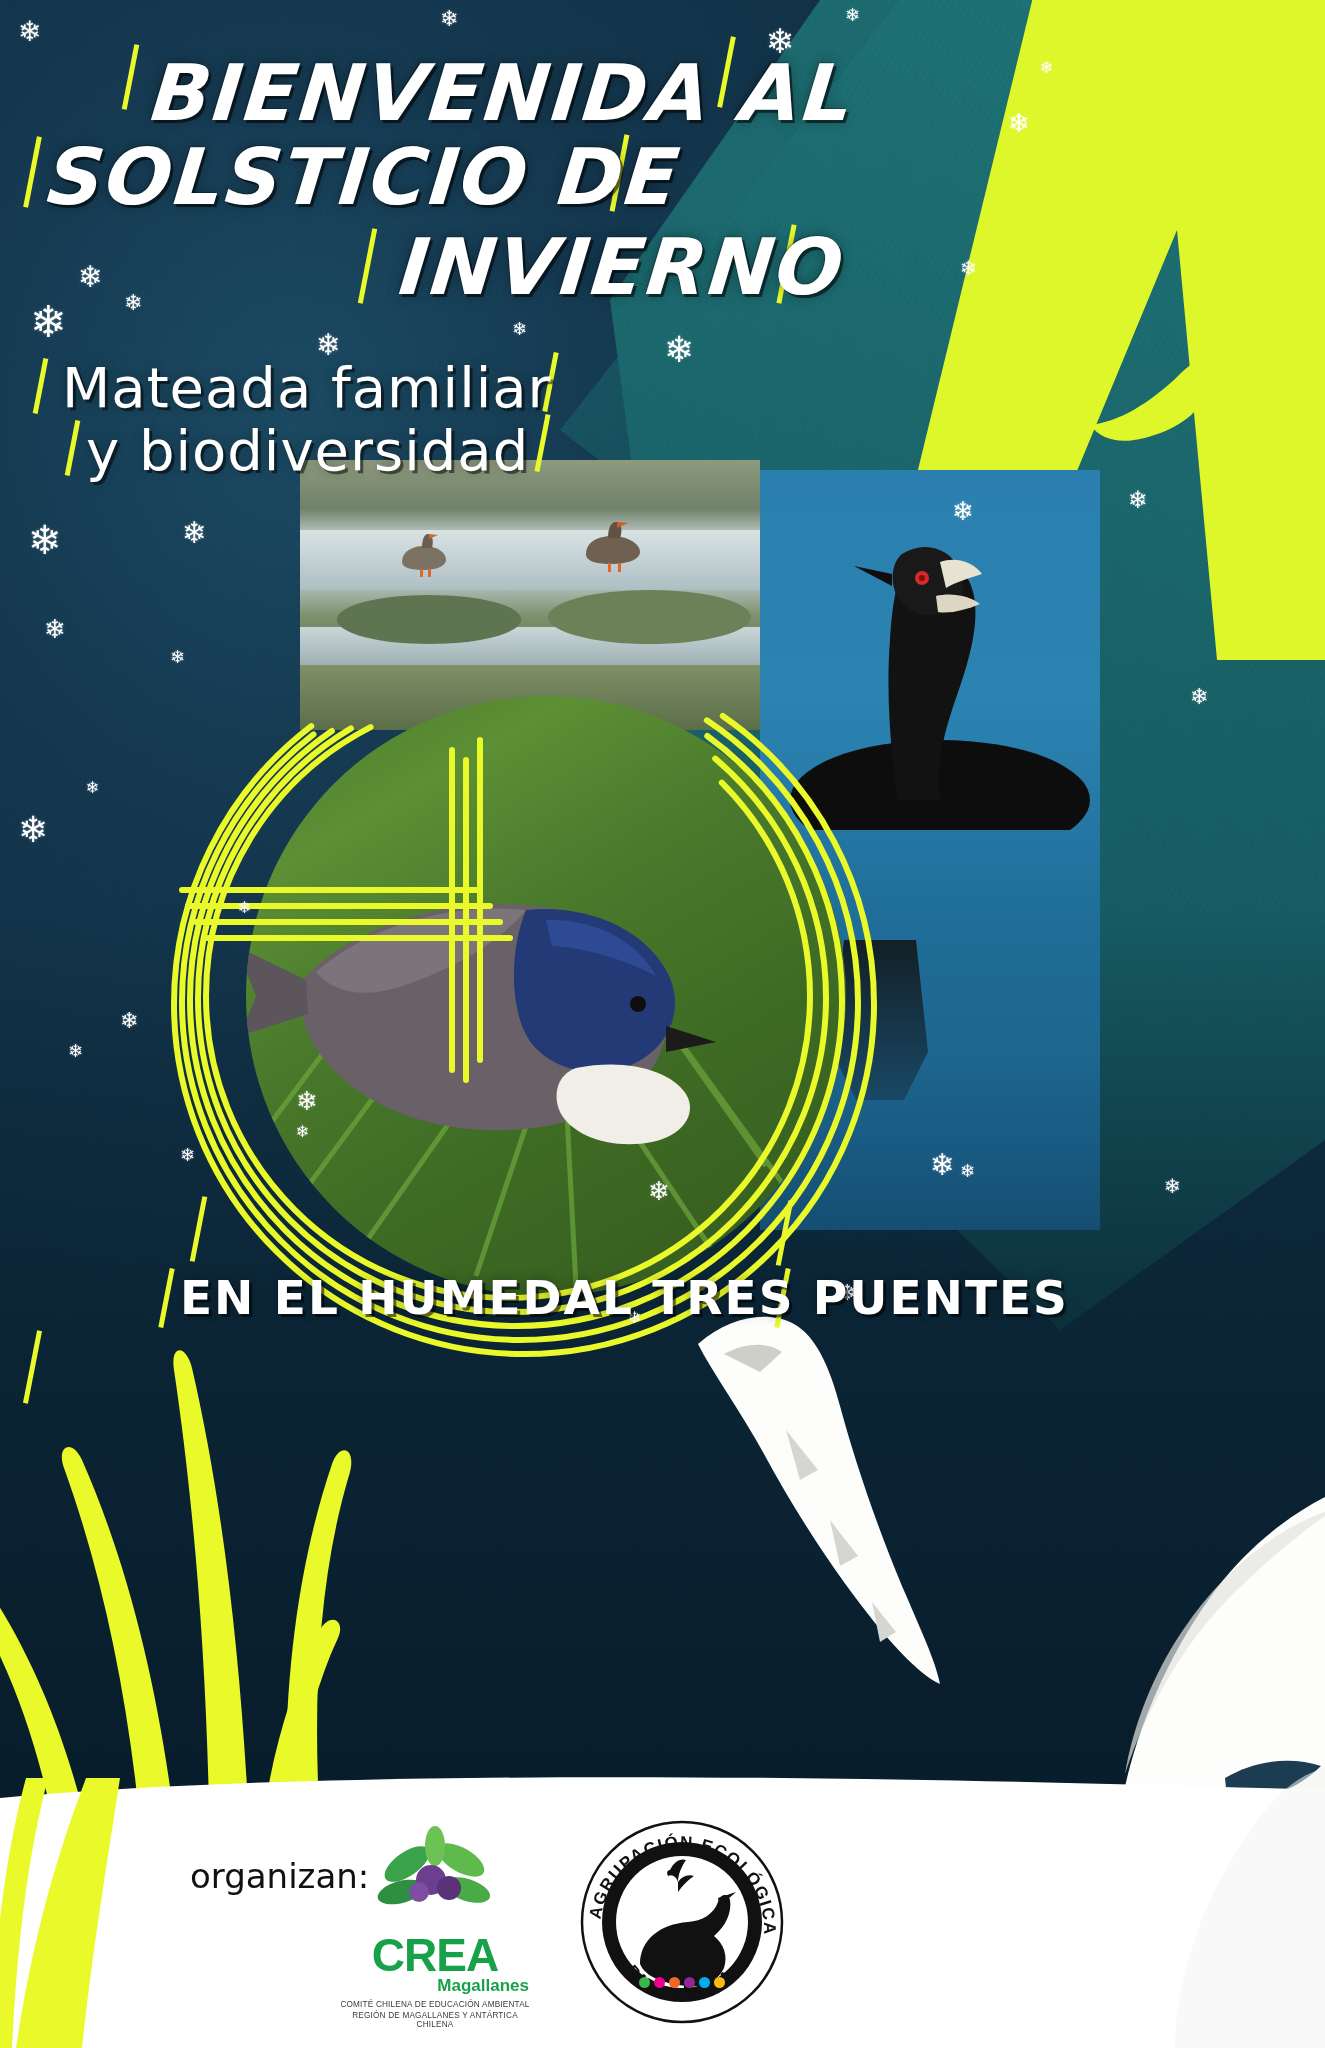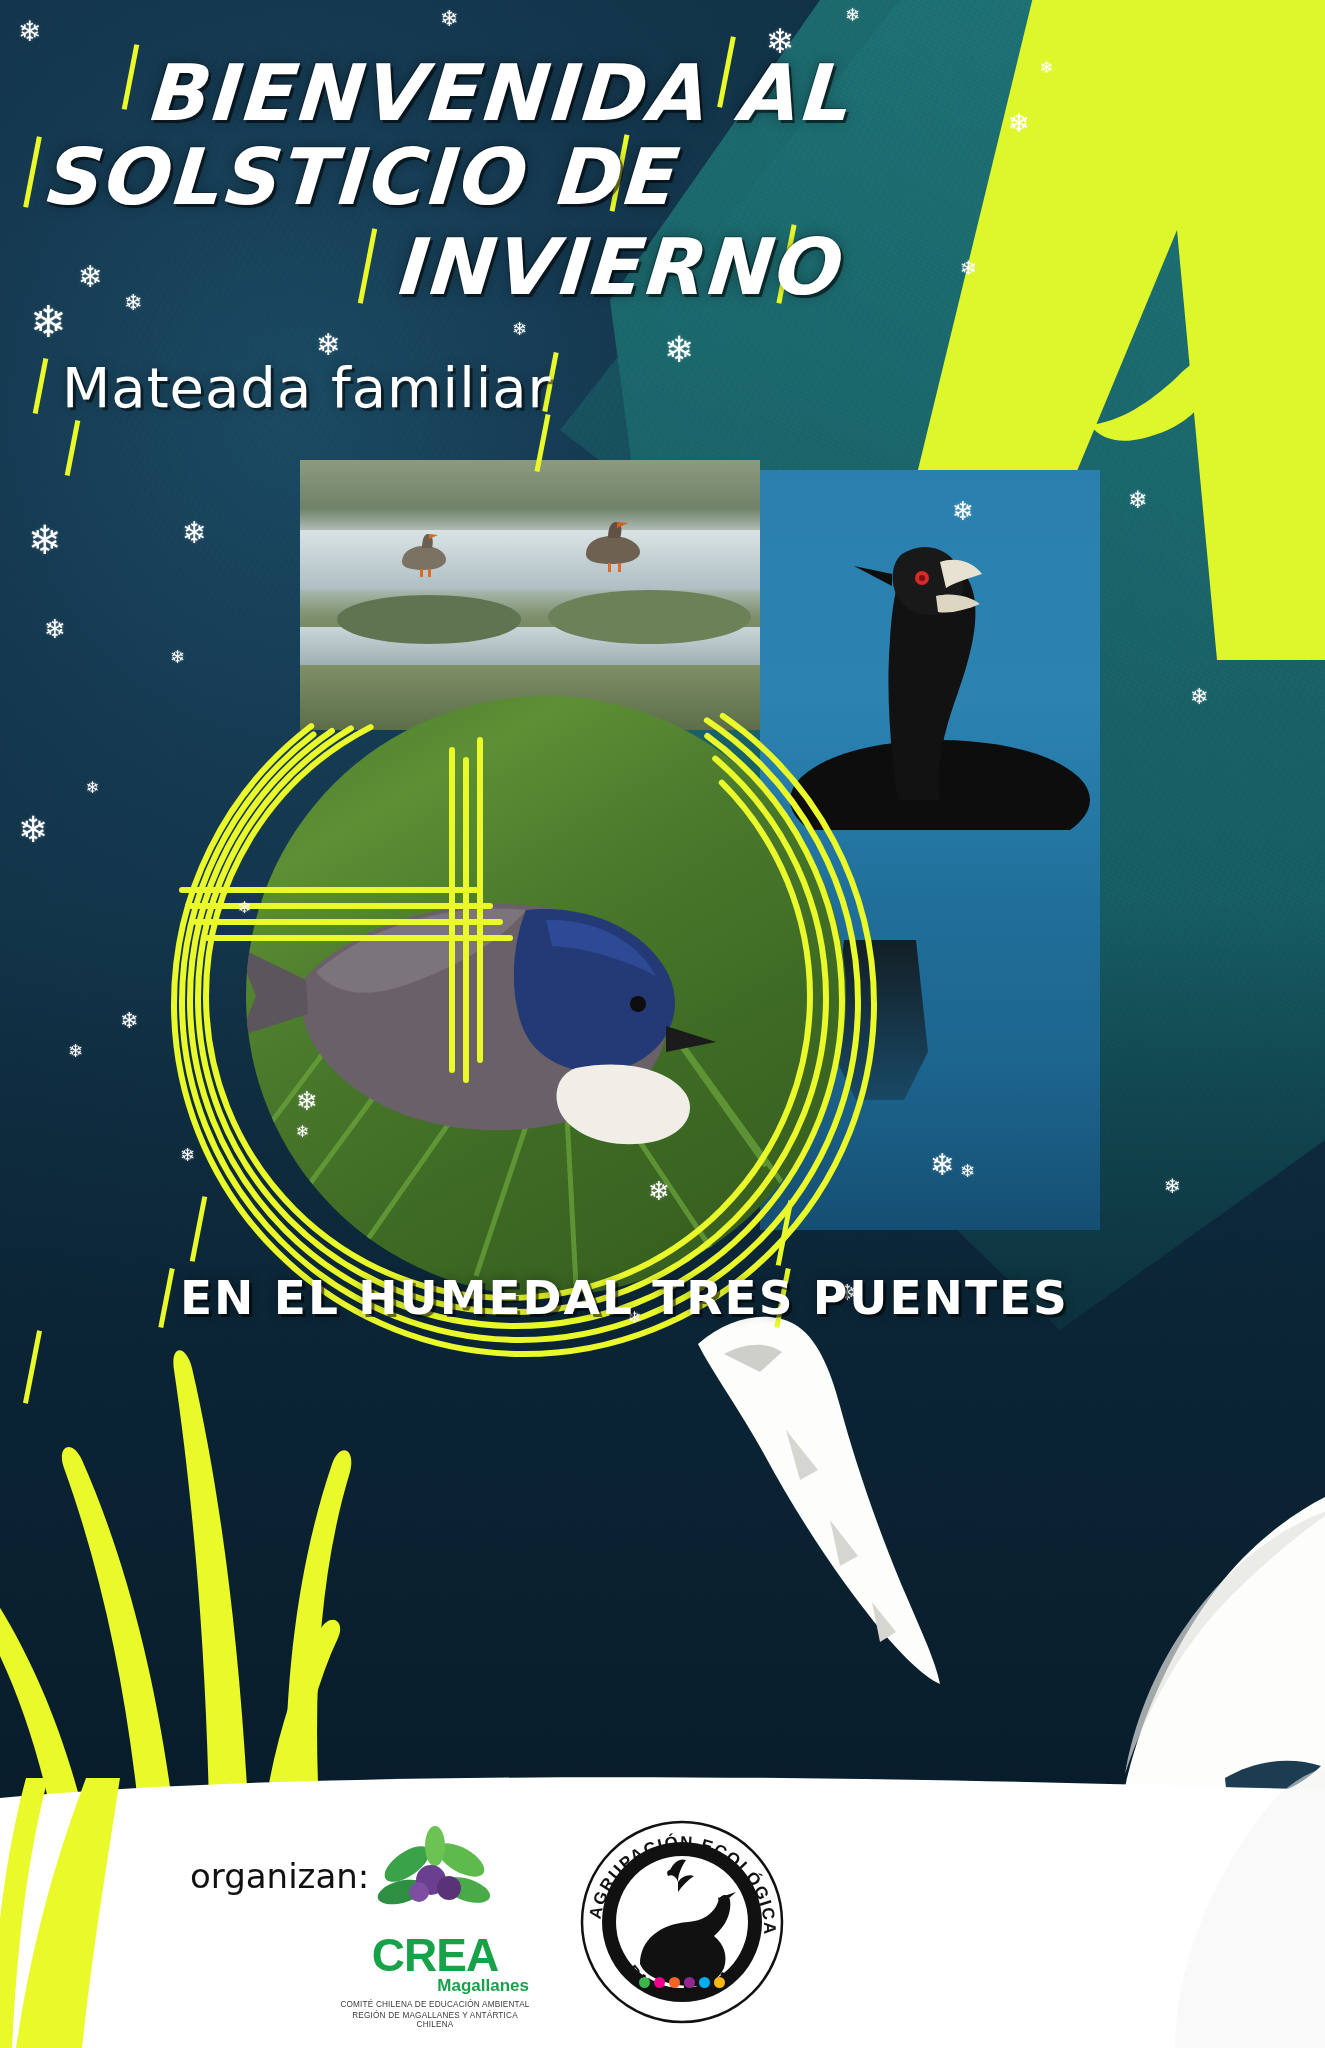--- a/index.html
+++ b/index.html
@@ -390,20 +390,21 @@
     <div class="yellow" style="left:164px;top:1268px;width:5px;height:60px;transform:rotate(11deg);"></div>
     <div class="yellow" style="left:780px;top:1268px;width:5px;height:60px;transform:rotate(11deg);"></div>
     <div class="yellow" style="left:30px;top:1330px;width:5px;height:74px;transform:rotate(11deg);"></div>
   </div>
 
   <div class="ttl t1">BIENVENIDA AL</div>
   <div class="ttl t2">SOLSTICIO DE</div>
   <div class="ttl t3">INVIERNO</div>
 
   <div class="sub s1">Mateada familiar</div>
+  <div class="sub s2">y biodiversidad</div>
 
   <div class="venue">EN EL HUMEDAL TRES PUENTES</div>
 
 
   <svg class="footer-curve" viewBox="0 0 1325 40" preserveAspectRatio="none">
     <path d="M0 40 L0 30 C 260 6, 700 2, 1325 22 L1325 40 Z" fill="#ffffff"></path>
   </svg>
 
   <div class="footer">
 

